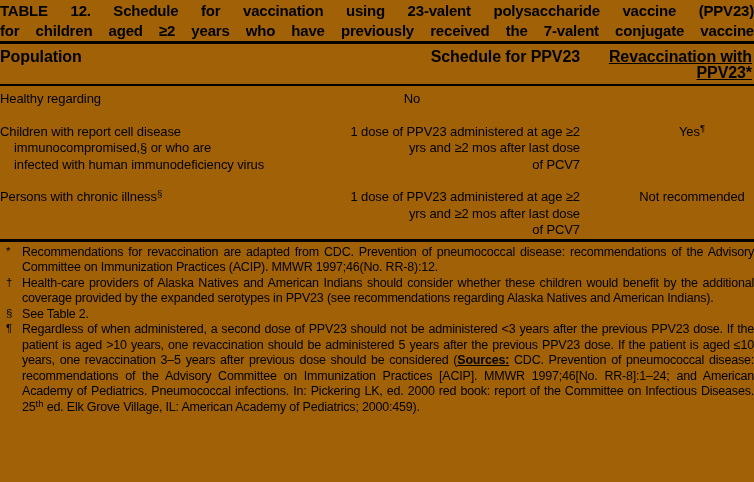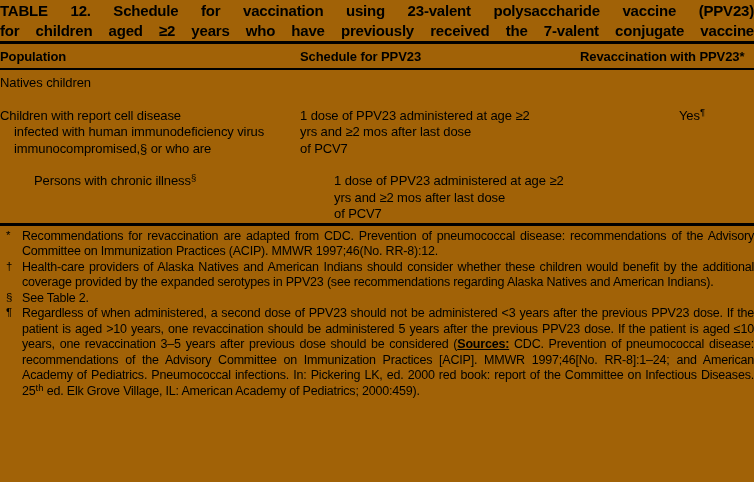--- a/index.html
+++ b/index.html
@@ -23,38 +23,38 @@
   }
   .title .jline { text-align: justify; text-align-last: justify; }
   
   .thead {
     display: flex;
     border-top: 3px solid #000;
     border-bottom: 2px solid #000;
     padding-top: 5px;
     padding-bottom: 3px;
     font-weight: bold;
-    font-size: 13px;
+    font-size: 16px;
     line-height: 16px;
     letter-spacing: -0.1px;
   }
   .c1 { width: 300px; box-sizing: border-box; }
-  .c2 { width: 280px; box-sizing: border-box; text-align: left; }
+  .c2 { width: 280px; box-sizing: border-box; text-align: right; }
   .c3 { width: 174px; box-sizing: border-box; }
-  .h3 { text-align: left; padding-right: 2px; }
+  .h3 { text-align: right; padding-right: 2px; text-decoration: underline; }
   
   .trow {
     display: flex;
     font-size: 13px;
     line-height: 16.5px;
     letter-spacing: -0.1px;
   }
   .row1 { margin-top: 5px; }
   .row2 { margin-top: 16px; }
-  .row3 { margin-top: 16px; padding-left: 34px; }
+  .row3 { margin-top: 16px; }
   .b3 { text-align: center; padding-left: 50px; }
   .indent { padding-left: 14px; }
   .supmark {
     font-size: 9.5px;
     position: relative;
     top: -4.5px;
     letter-spacing: 0;
   }
   
   .bottomrule { border-top: 3px solid #000; margin-top: 0px; height: 0; }
@@ -90,48 +90,54 @@
   </div>
 
   <div class="thead">
     <div class="c1">Population</div>
     <div class="c2">Schedule for PPV23</div>
     <div class="c3 h3">Revaccination with PPV23*</div>
   </div>
 
   <div class="trow row1">
     <div class="c1">
-      <span>Natives children</span>
+      <span>Healthy regarding</span>
+    </div>
+    <div class="c3 b3">
+      <span>No</span>
     </div>
   </div>
 
   <div class="trow row2">
     <div class="c1">
       <div>Children with report cell disease</div>
+      <div class="indent">immunocompromised,§ or who are</div>
       <div class="indent">infected with human immunodeficiency virus</div>
-      <div class="indent">immunocompromised,§ or who are</div>
     </div>
     <div class="c2">
       <div>1 dose of PPV23 administered at age ≥2</div>
       <div>yrs and ≥2 mos after last dose</div>
       <div>of PCV7</div>
     </div>
     <div class="c3 b3">
       <span>Yes</span><span class="supmark">¶</span>
     </div>
   </div>
 
   <div class="trow row3">
     <div class="c1">
       <span>Persons with chronic illness</span><span class="supmark">§</span>
     </div>
     <div class="c2">
       <div>1 dose of PPV23 administered at age ≥2</div>
       <div>yrs and ≥2 mos after last dose</div>
       <div>of PCV7</div>
+    </div>
+    <div class="c3 b3">
+      <span>Not recommended</span>
     </div>
   </div>
 
   <div class="bottomrule"></div>
 
   <div class="fnotes">
     <div class="fnote">
       <span class="fmark">*</span><span>Recommendations for revaccination are adapted from CDC. Prevention of pneumococcal disease: recommendations of the Advisory Committee on Immunization Practices (ACIP). MMWR 1997;46(No. RR-8):12.</span>
     </div>
     <div class="fnote">

